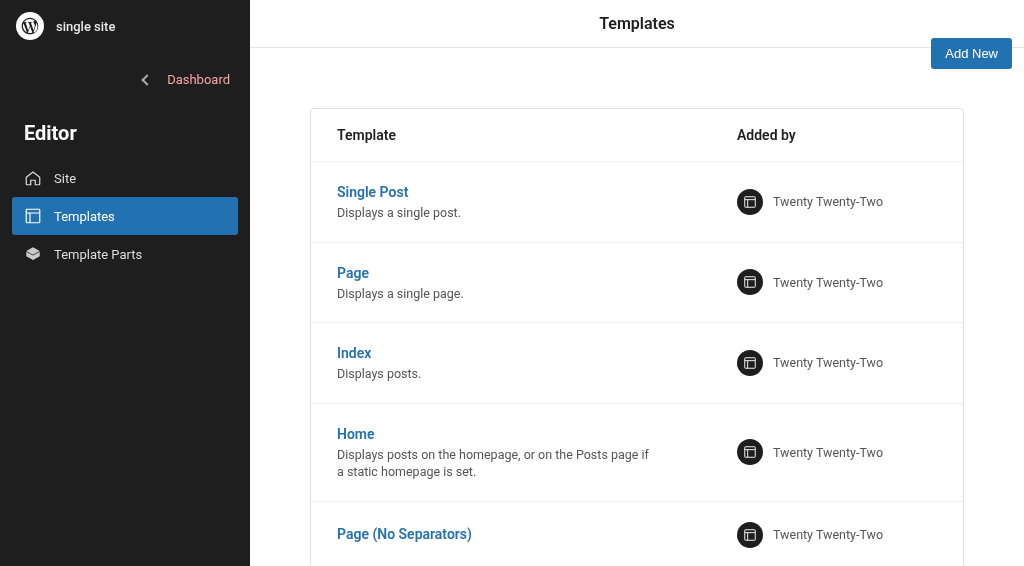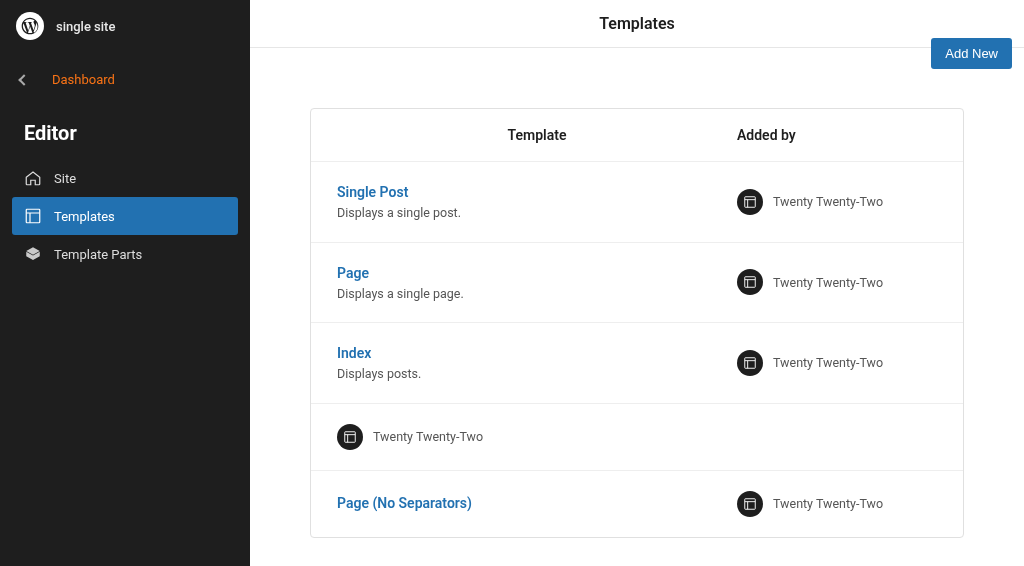--- a/index.html
+++ b/index.html
@@ -42,26 +42,27 @@
     }
     .site-title {
       font-size: 13px;
       font-weight: 500;
       color: #e8e8e8;
     }
     .sidebar-dash {
       padding: 2px 20px 8px 20px;
       display: flex;
       align-items: center;
-      gap: 24px;
-      color: #f97316;
+      gap: 16px;
+      color: #fca5a5;
       font-size: 13px;
       cursor: pointer;
       margin-top: 18px;
       margin-bottom: 18px;
+      justify-content: flex-end;
     }
     .chev-left {
       width: 8px;
       height: 8px;
       border-left: 2px solid #aaa;
       border-bottom: 2px solid #aaa;
       transform: rotate(45deg);
     }
     .sidebar-heading {
       font-size: 20px;
@@ -142,21 +143,20 @@
     .panel-head {
       display: flex;
       padding: 18px 26px;
       border-bottom: 1px solid #eee;
       font-weight: 600;
       font-size: 14px;
       color: #1e1e1e;
     }
     .col-template {
       flex: 1;
-      text-align: center;
     }
     .col-addedby {
       width: 200px;
     }
     .template-row {
       display: flex;
       align-items: center;
       padding: 20px 26px;
       border-bottom: 1px solid #eee;
     }
@@ -309,20 +309,24 @@
             <svg viewBox="0 0 24 24" fill="none" stroke="#fff" stroke-width="1.6">
                 <rect x="3" y="3" width="18" height="18" rx="1"></rect>
                 <path d="M3 8h18M8 8v13"></path>
               </svg>
           </span>
           <span class="theme-name">Twenty Twenty-Two</span>
         </div>
       </div>
 
       <div class="template-row">
+        <div class="template-info">
+          <a class="template-name">Home</a>
+          <div class="template-desc">Displays posts on the homepage, or on the Posts page if a static homepage is set.</div>
+        </div>
         <div class="added-by">
           <span class="theme-icon">
             <svg viewBox="0 0 24 24" fill="none" stroke="#fff" stroke-width="1.6">
                 <rect x="3" y="3" width="18" height="18" rx="1"></rect>
                 <path d="M3 8h18M8 8v13"></path>
               </svg>
           </span>
           <span class="theme-name">Twenty Twenty-Two</span>
         </div>
       </div>

